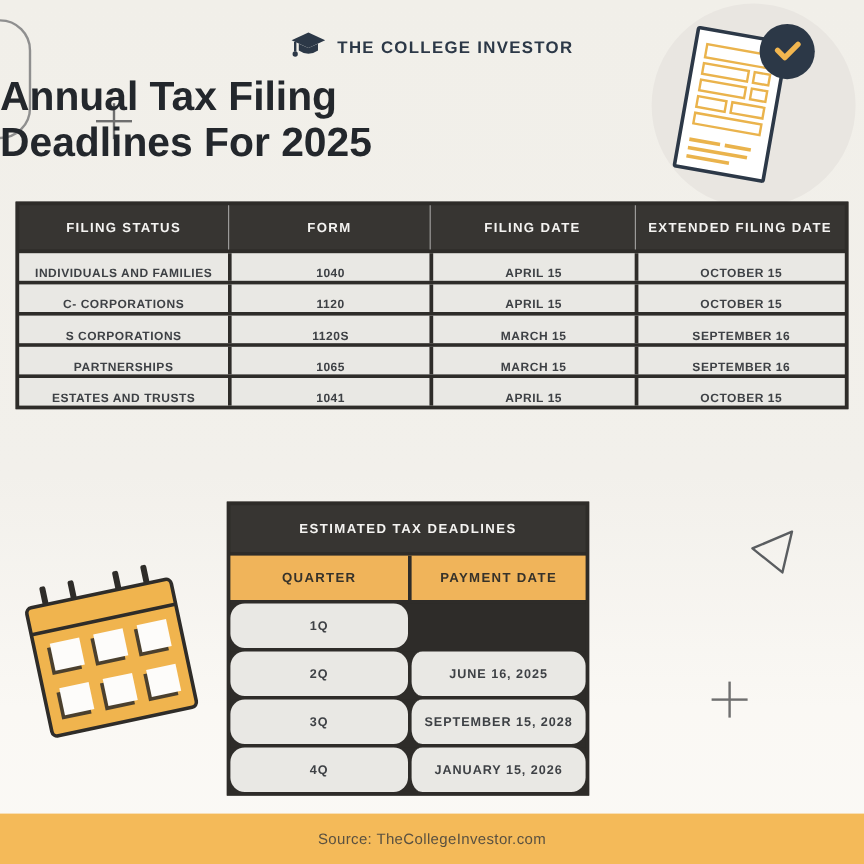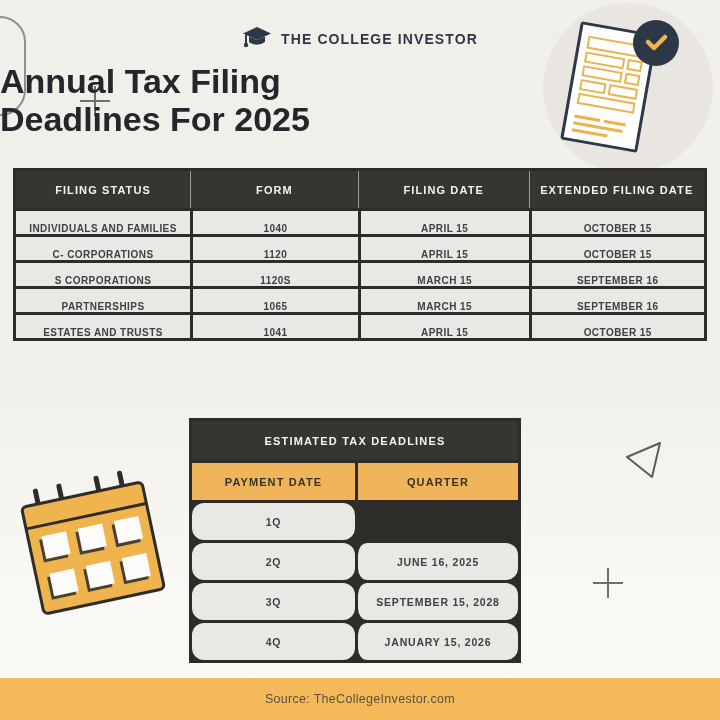--- a/index.html
+++ b/index.html
@@ -63,21 +63,21 @@
   .ft-head .cell:first-child { border-left:none; }
   .ft-row { display:grid; grid-template-columns:25.3% 24.4% 24.8% 25.5%; border-top:3px solid #2E2C29; }
   .ft-row .cell {
     background:#E9E8E4; padding:12px 4px 0; text-align:center;
     font-size:10px; font-weight:bold; letter-spacing:0.45px; color:#3E4145;
     border-left:3px solid #2E2C29; white-space:nowrap; overflow:hidden;
   }
   .ft-row .cell:first-child { border-left:none; }
 
   
-  .etable { position:absolute; left:189px; top:418px; width:332px; border:3px solid #2E2C29; background:#2E2C29; }
+  .etable { position:absolute; left:189px; top:418px; width:302px; border:3px solid #2E2C29; background:#2E2C29; }
   .et-title {
     background:#373532; color:#F4F3F1; text-align:center;
     font-size:11px; font-weight:bold; letter-spacing:1.2px; padding:14px 4px 13px;
   }
   .et-row { display:grid; grid-template-columns:1fr 1fr; border-top:3px solid #2E2C29; }
   .et-row .cell {
     text-align:center; padding:13px 4px 12px; font-size:10.5px; font-weight:bold;
     letter-spacing:0.8px; border-left:3px solid #2E2C29; white-space:nowrap;
   }
   .et-row .cell:first-child { border-left:none; }
@@ -191,22 +191,22 @@
     <div class="cell">ESTATES AND TRUSTS</div>
     <div class="cell">1041</div>
     <div class="cell">APRIL 15</div>
     <div class="cell">OCTOBER 15</div>
   </div>
 </div>
 
 <div class="etable">
   <div class="et-title">ESTIMATED TAX DEADLINES</div>
   <div class="et-row head">
+    <div class="cell">QUARTER</div>
     <div class="cell">PAYMENT DATE</div>
-    <div class="cell">QUARTER</div>
   </div>
   <div class="et-row body">
     <div class="cell">1Q</div>
   </div>
   <div class="et-row body">
     <div class="cell">2Q</div>
     <div class="cell">JUNE 16, 2025</div>
   </div>
   <div class="et-row body">
     <div class="cell">3Q</div>

